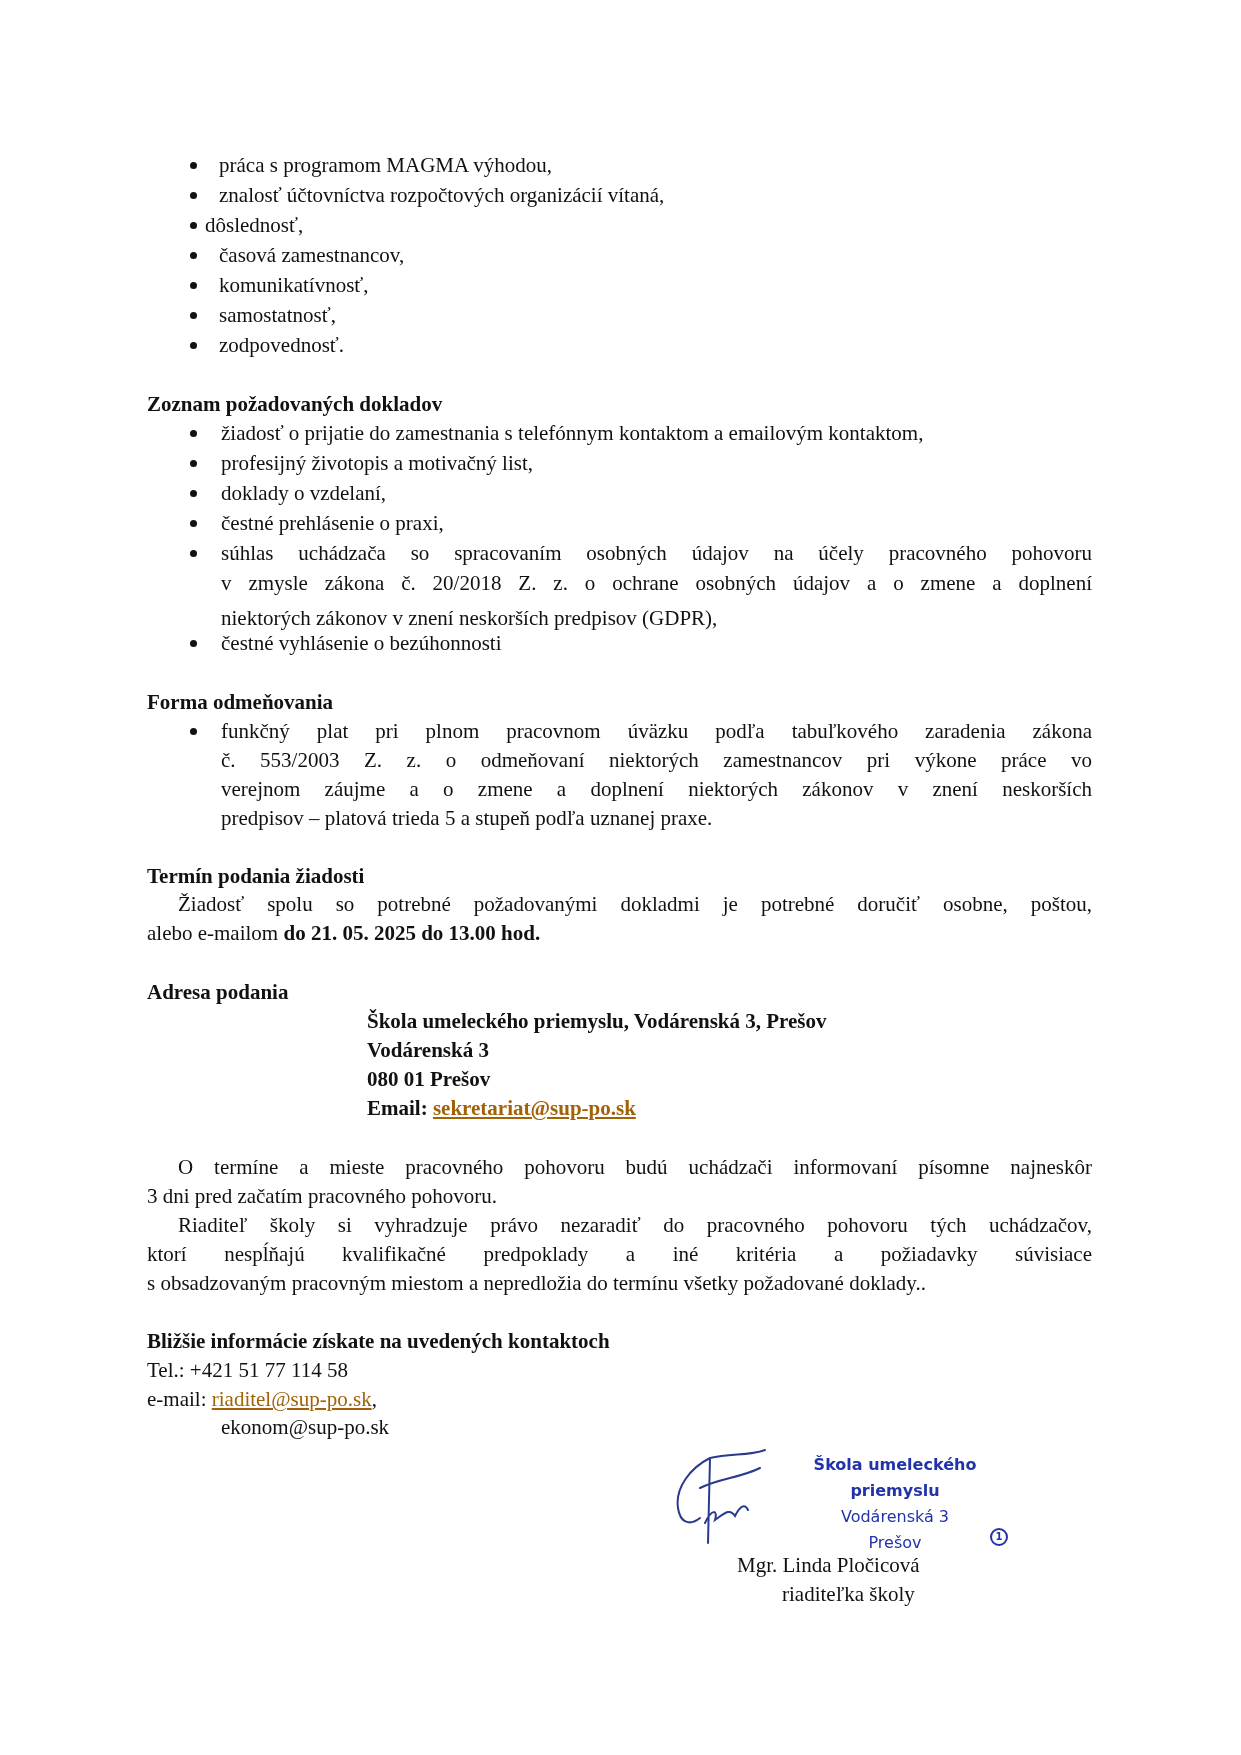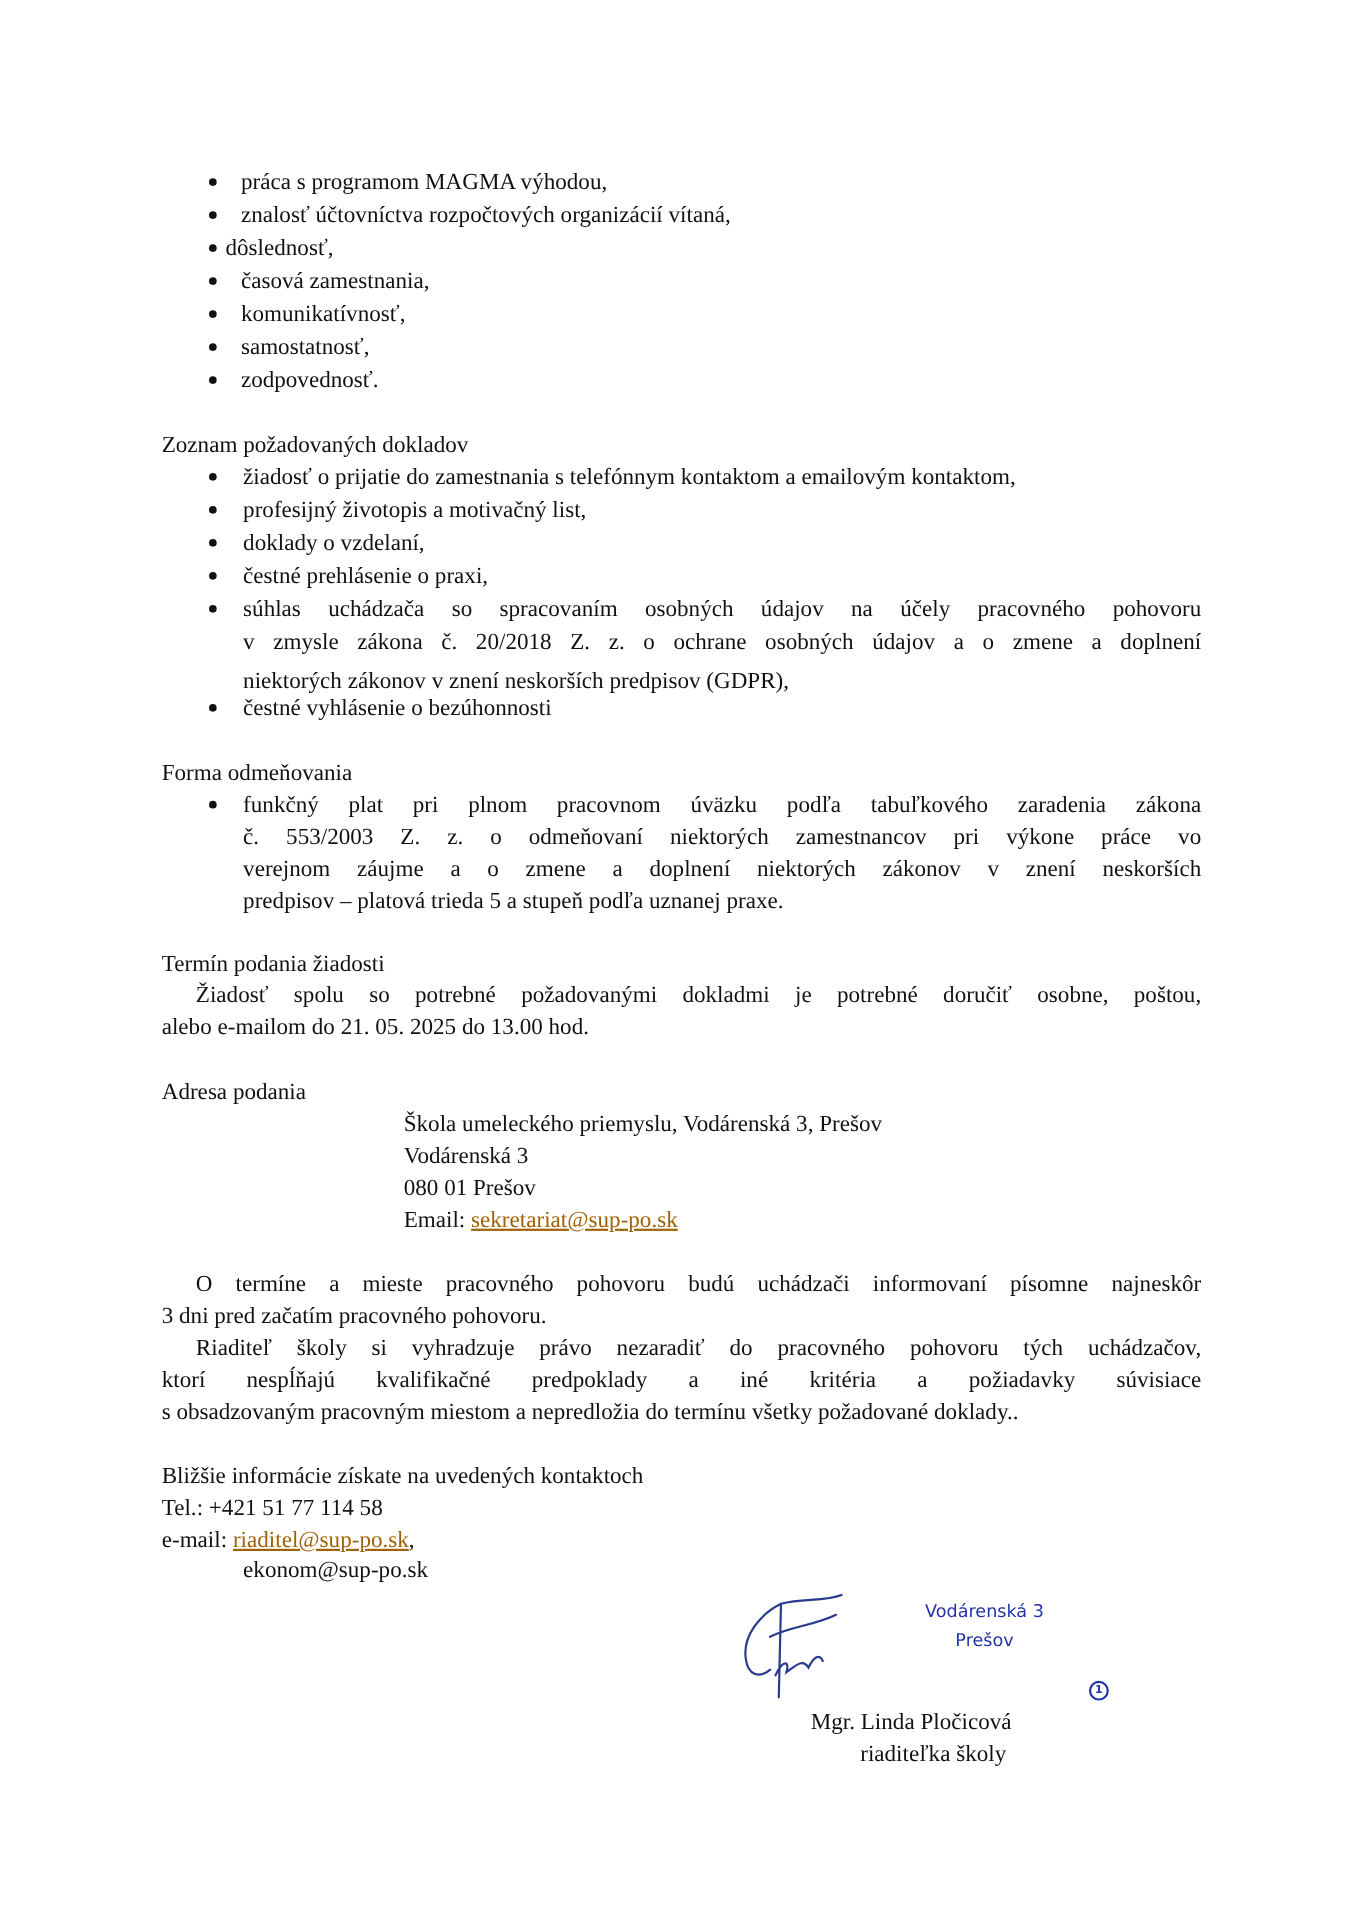--- a/index.html
+++ b/index.html
@@ -2,36 +2,36 @@
 <html><head>
 <meta charset="utf-8">
 <style>
   html, body { margin:0; padding:0; background:#ffffff; }
   body { width:1241px; height:1755px; position:relative; overflow:hidden;
          font-family:"Liberation Serif", "DejaVu Serif", serif; color:#111; font-size:21px; }
   .abs { position:absolute; }
   .line { position:absolute; white-space:nowrap; line-height:29px; }
   .bullet { position:absolute; width:7px; height:7px; border-radius:50%; background:#111; }
   .just { text-align:justify; text-align-last:justify; white-space:normal; }
-  b, .bold { font-weight:normal; }
+  b, .bold { font-weight:bold; }
   a.link { color:#a16207; text-decoration:underline; }
   .stamp { font-family:"DejaVu Sans", sans-serif; color:#2233aa; font-weight:bold; font-size:16px; text-align:center; }
 </style>
 </head>
 <body>
 
 <div>
   <div class="bullet" style="left:190px;top:162px"></div>
   <div class="line" style="left:219px;top:151px">práca s programom MAGMA výhodou,</div>
   <div class="bullet" style="left:190px;top:192px"></div>
   <div class="line" style="left:219px;top:181px">znalosť účtovníctva rozpočtových organizácií vítaná,</div>
   <div class="bullet" style="left:190px;top:222px"></div>
   <div class="line" style="left:205px;top:211px">dôslednosť,</div>
   <div class="bullet" style="left:190px;top:252px"></div>
-  <div class="line" style="left:219px;top:241px">časová zamestnania,</div>
+  <div class="line" style="left:219px;top:241px">časová zamestnancov,</div>
   <div class="bullet" style="left:190px;top:282px"></div>
   <div class="line" style="left:219px;top:271px">komunikatívnosť,</div>
   <div class="bullet" style="left:190px;top:312px"></div>
   <div class="line" style="left:219px;top:301px">samostatnosť,</div>
   <div class="bullet" style="left:190px;top:342px"></div>
   <div class="line" style="left:219px;top:331px">zodpovednosť.</div>
 </div>
 
 <div>
   <div class="line bold" style="left:147px;top:390px">Zoznam požadovaných dokladov</div>
@@ -93,19 +93,20 @@
     <span>e-mail: </span><a class="link">riaditel@sup-po.sk</a><span>,</span>
   </div>
   <div class="line" style="left:221px;top:1413px">ekonom@sup-po.sk</div>
 </div>
 
 <div>
   <svg class="abs" style="left:670px;top:1448px" width="110" height="100" viewBox="0 0 110 100">
     <path d="M40 10 C20 20, 5 40, 8 60 C10 75, 20 78, 30 70 M40 10 L38 95 M40 10 C60 5, 80 8, 95 2 M30 40 C50 30, 70 30, 90 20 M35 75 C42 60, 48 62, 45 72 C55 65, 60 60, 65 68 C70 58, 75 55, 78 62" fill="none" stroke="#2a3a8c" stroke-width="2" stroke-linecap="round"></path>
   </svg>
   <div class="abs stamp" style="left:775px;top:1452px;width:240px;line-height:26px">
+    <div>Škola umeleckého priemyslu</div>
     <div style="font-weight:normal">Vodárenská 3</div>
     <div style="font-weight:normal">Prešov</div>
   </div>
   <div class="abs" style="left:990px;top:1528px;width:14px;height:14px;border:2px solid #2233aa;border-radius:50%;font-family:'DejaVu Sans',sans-serif;font-size:10px;color:#2233aa;text-align:center;line-height:14px;font-weight:bold">1</div>
   <div class="line" style="left:737px;top:1551px">Mgr. Linda Pločicová</div>
   <div class="line" style="left:782px;top:1580px">riaditeľka školy</div>
 </div>
 
 </body></html>

